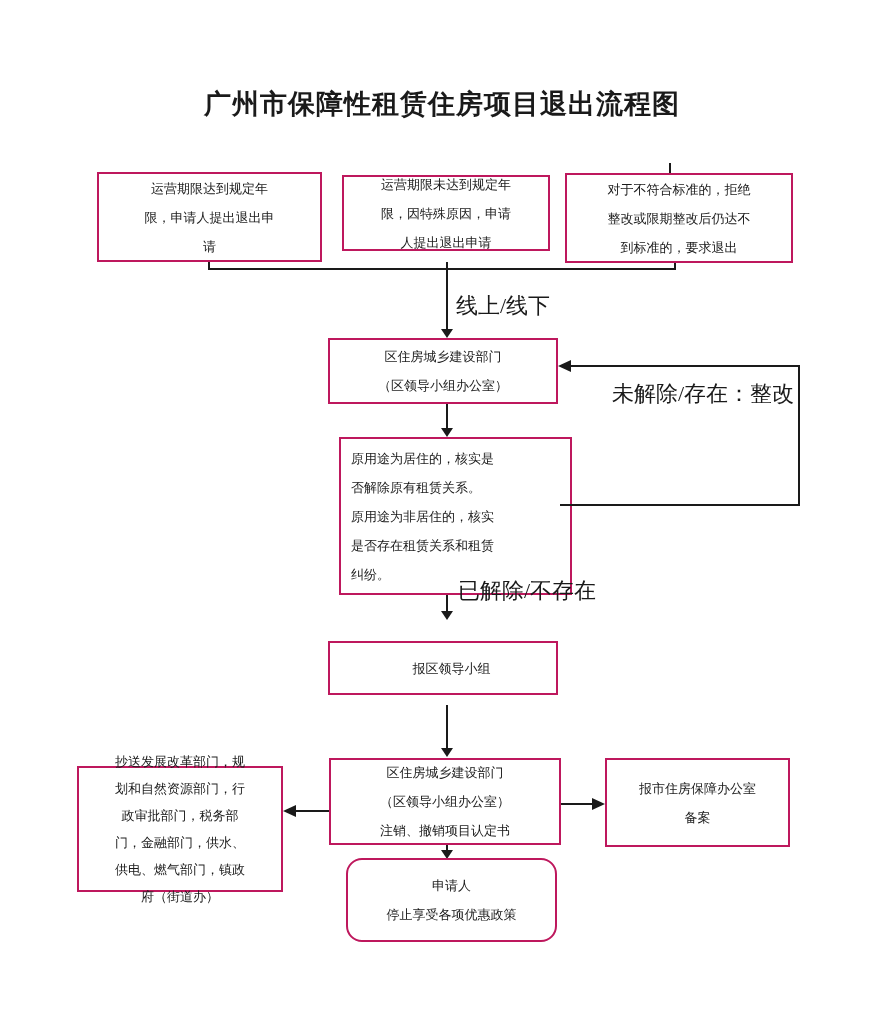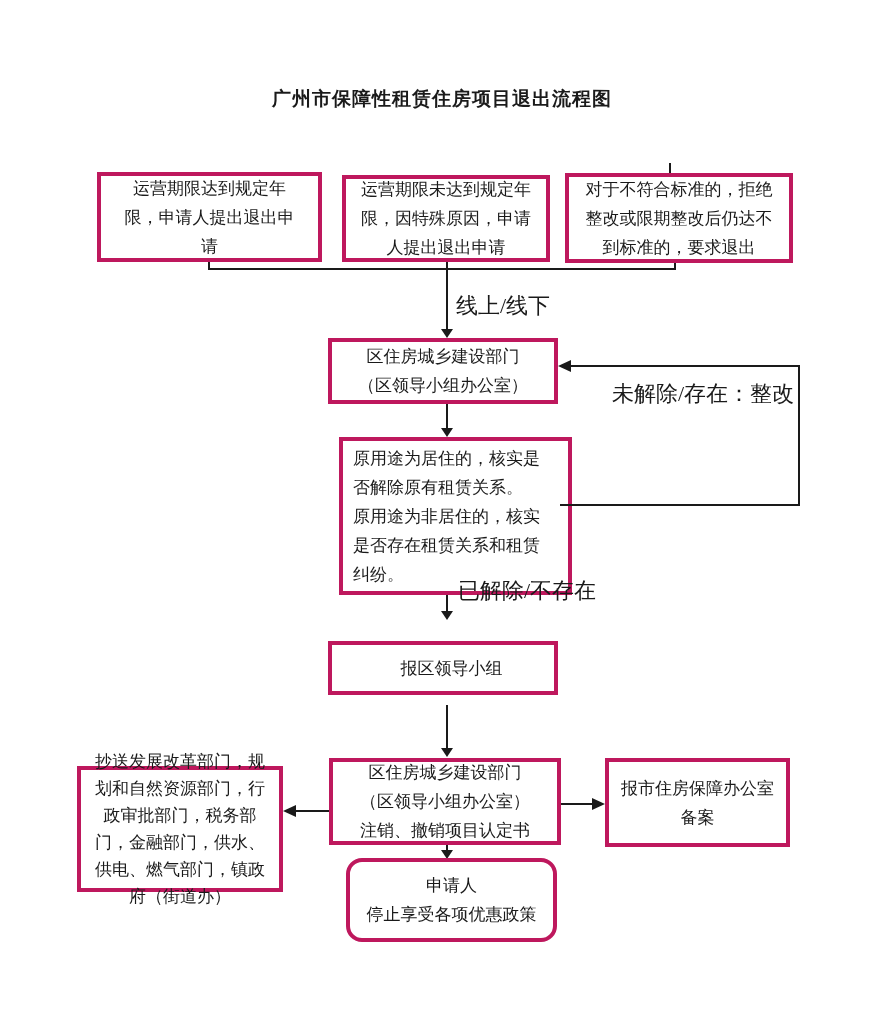--- a/index.html
+++ b/index.html
@@ -4,48 +4,48 @@
 <style>
   html,body { margin:0; padding:0; }
   body {
     width:884px; height:1031px; position:relative;
     background:#ffffff; overflow:hidden;
     font-family:"Liberation Serif", serif;
     color:#1a1a1a;
   }
   .title {
     position:absolute; left:0; right:0; top:86px;
-    text-align:center; font-size:19px; font-weight:bold;
+    text-align:center; font-size:27px; font-weight:bold;
     font-family:"Liberation Sans", sans-serif;
     letter-spacing:1px;
   }
   .box {
-    position:absolute; border:4px solid #be185d; background:#ffffff;
+    position:absolute; border:2px solid #be185d; background:#ffffff;
     display:flex; align-items:center; justify-content:center;
     text-align:center; white-space:pre-line;
-    font-size:17px; line-height:29px; box-sizing:border-box;
+    font-size:13px; line-height:29px; box-sizing:border-box;
   }
   .box.left-text { text-align:left; justify-content:flex-start; padding:0 10px;margin-left:12px; }
   .box.tight { line-height:27px; }
   .hline, .vline { position:absolute; background:#1a1a1a; }
   .lbl { position:absolute; font-size:22px; white-space:nowrap; line-height:21px; }
   .ah { position:absolute; width:0; height:0; }
   .ah.down  { border-left:6px solid transparent; border-right:6px solid transparent; border-top:9px solid #1a1a1a; }
   .ah.left  { border-top:6px solid transparent; border-bottom:6px solid transparent; border-right:13px solid #1a1a1a; }
   .ah.right { border-top:6px solid transparent; border-bottom:6px solid transparent; border-left:13px solid #1a1a1a; }
 </style>
 </head>
 <body>
 
 <div class="title">广州市保障性租赁住房项目退出流程图</div>
 
 <div class="box" style="left:97px; top:172px; width:225px; height:90px;">运营期限达到规定年
 限，申请人提出退出申
 请</div>
-<div class="box" style="left:342px; top:175px; width:208px; height:87px;">运营期限未达到规定年
+<div class="box" style="left:342px; top:175px; width:208px; height:76px;">运营期限未达到规定年
 限，因特殊原因，申请
 人提出退出申请</div>
 <div class="box" style="left:565px; top:173px; width:228px; height:90px;">对于不符合标准的，拒绝
 整改或限期整改后仍达不
 到标准的，要求退出</div>
 
 <div class="vline" style="left:669px; top:163px; width:2px; height:10px;"></div>
 
 <div class="vline" style="left:208px; top:262px; width:2px; height:8px;"></div>
 <div class="vline" style="left:674px; top:263px; width:2px; height:7px;"></div>

